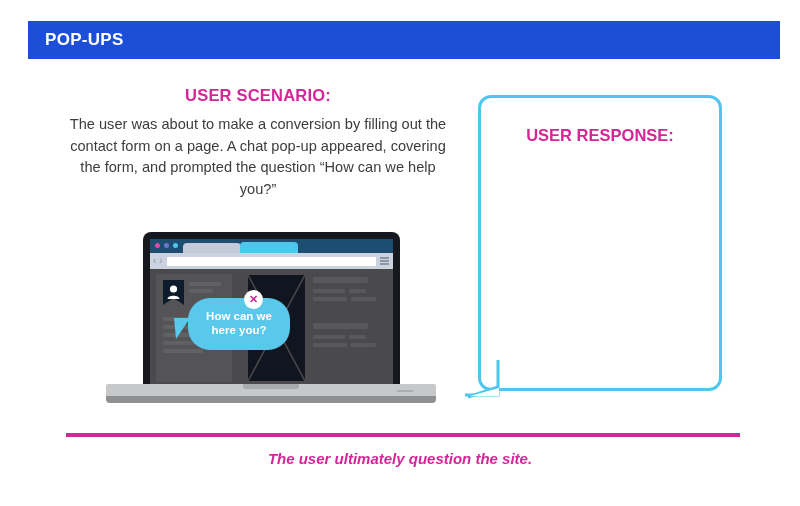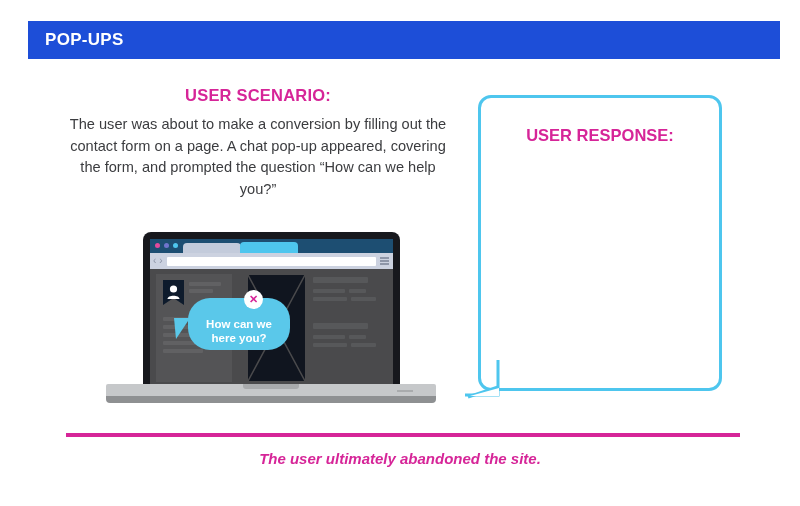--- a/index.html
+++ b/index.html
@@ -290,21 +290,21 @@
     height: 52px;
     background: #5ac8ea;
     border-radius: 22px;
   }
   #chat-popup-text {
     color: #ffffff;
     font-size: 11.5px;
     font-weight: bold;
     line-height: 1.2;
     text-align: center;
-    padding-top: 20px;
+    padding-top: 12px;
   }
   #chat-popup-tail {
     position: absolute;
     left: 22px;
     top: 49px;
     width: 20px;
     height: 22px;
   }
   #chat-close-btn {
     position: absolute;
@@ -415,13 +415,13 @@
     </div>
   </div>
 
   <div id="laptop-base"></div>
   <div id="laptop-notch"></div>
   <div id="laptop-sidemark"></div>
   <div id="laptop-base-shadow"></div>
 </div>
 
 <div id="footer-rule"></div>
-<div id="footer-caption">The user ultimately abandoned the site.</div>
+<div id="footer-caption">The user ultimately question the site.</div>
 
 </body></html>

